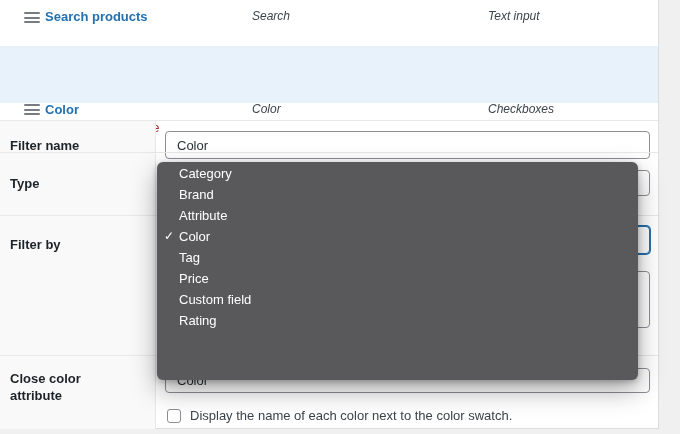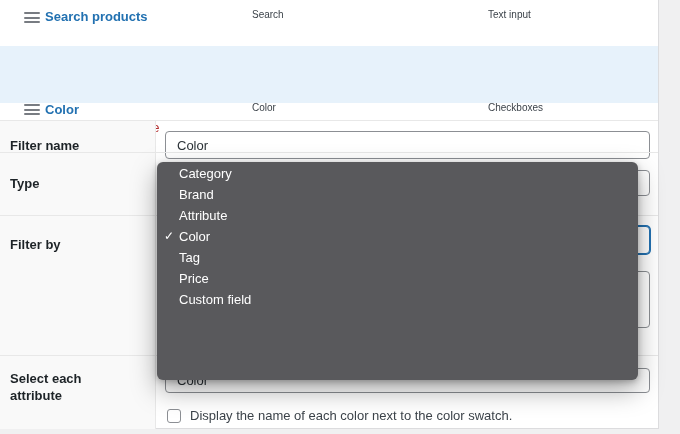--- a/index.html
+++ b/index.html
@@ -28,21 +28,21 @@
   }
   .drag-handle i { display:block; height:2px; background:#787c82; border-radius:1px; }
   .row-search .drag-handle { top:12px; }
   .row-color  .drag-handle { top:58px; }
   .cell-name {
     position:absolute; left:45px;
     font-size:13px; font-weight:bold; color:#2271b1; cursor:pointer;
   }
   .row-search .cell-name { top:9px; }
   .row-color  .cell-name { top:56px; }
-  .cell-type, .cell-input { position:absolute; font-size:10px; color:#3c434a; }
+  .cell-type, .cell-input { position:absolute; font-size:12px; color:#3c434a;font-style:italic; }
   .cell-type  { left:252px; }
   .cell-input { left:488px; }
   .row-search .cell-type, .row-search .cell-input { top:9px; }
   .row-color  .cell-type, .row-color  .cell-input { top:56px; }
   .row-actions { position:absolute; left:45px; top:74px; font-size:13px; }
   .link-close { color:#2271b1; cursor:pointer; }
   .action-sep { color:#a7aaad; margin:0 6px; }
   .link-delete { color:#b32d2e; cursor:pointer; }
 
   
@@ -154,21 +154,21 @@
   <div class="form-row fr-filterby">
     <div class="label-col"></div>
     <span class="form-label">Filter by</span>
     <div class="select-box select-focused"></div>
     <div class="select-box secondary-box"></div>
   </div>
 
   <div class="form-row fr-attr">
     <div class="label-col"></div>
     <span class="form-label">
-      <span>Select each</span><br>
+      <span>Close color</span><br>
       <span>attribute</span>
     </span>
     <div class="select-box">
       <span>Color</span>
     </div>
     <div class="checkbox-row">
       <span class="checkbox"></span>
       <span class="checkbox-label">Display the name of each color next to the color swatch.</span>
     </div>
   </div>
@@ -196,16 +196,20 @@
           <span>Tag</span>
         </div>
         <div class="menu-item">
           <span class="check"></span>
           <span>Price</span>
         </div>
         <div class="menu-item">
           <span class="check"></span>
           <span>Custom field</span>
         </div>
+        <div class="menu-item">
+          <span class="check"></span>
+          <span>Rating</span>
+        </div>
       </div>
   </div>
 
 </div>
 
 </body></html>

